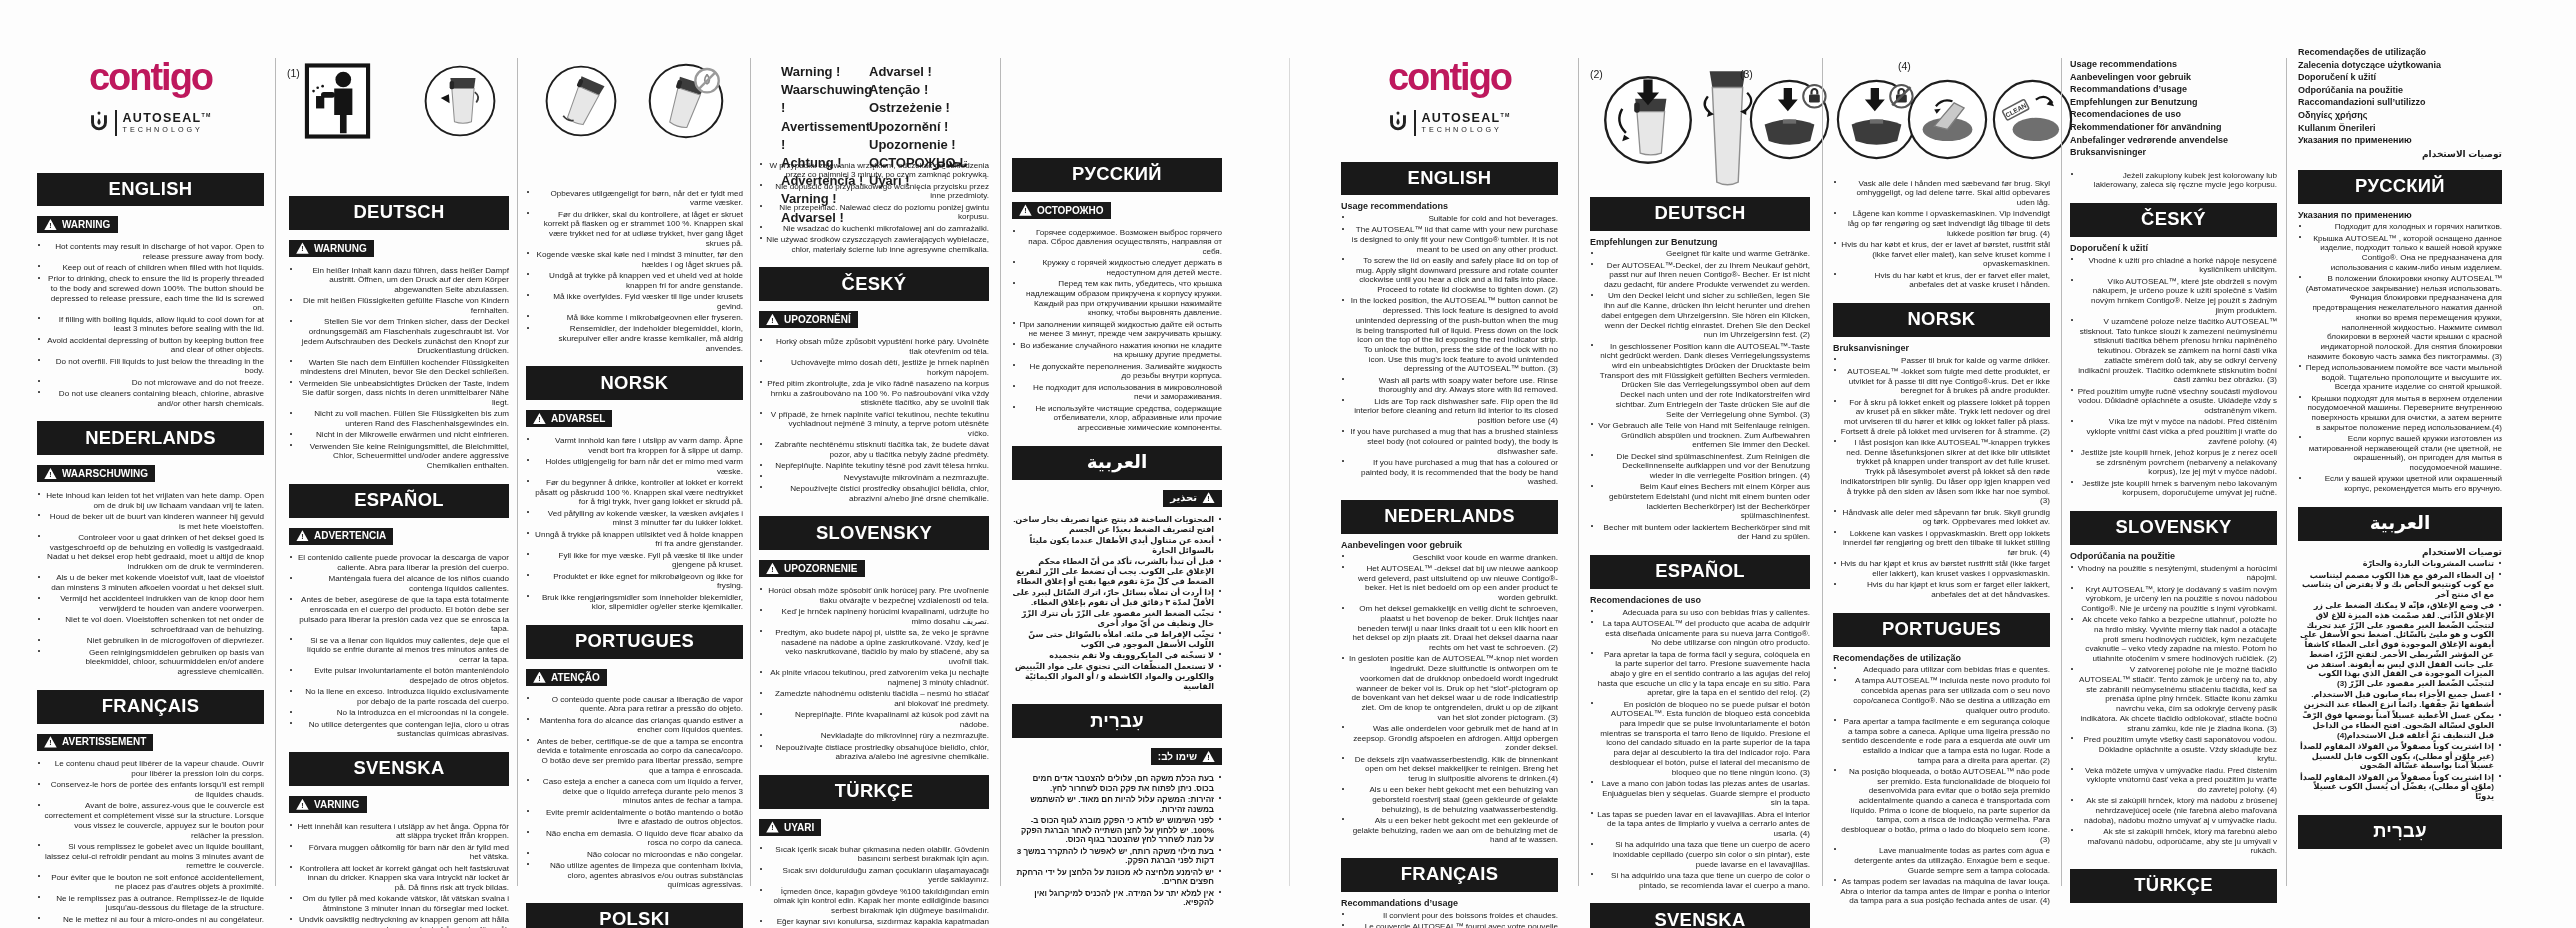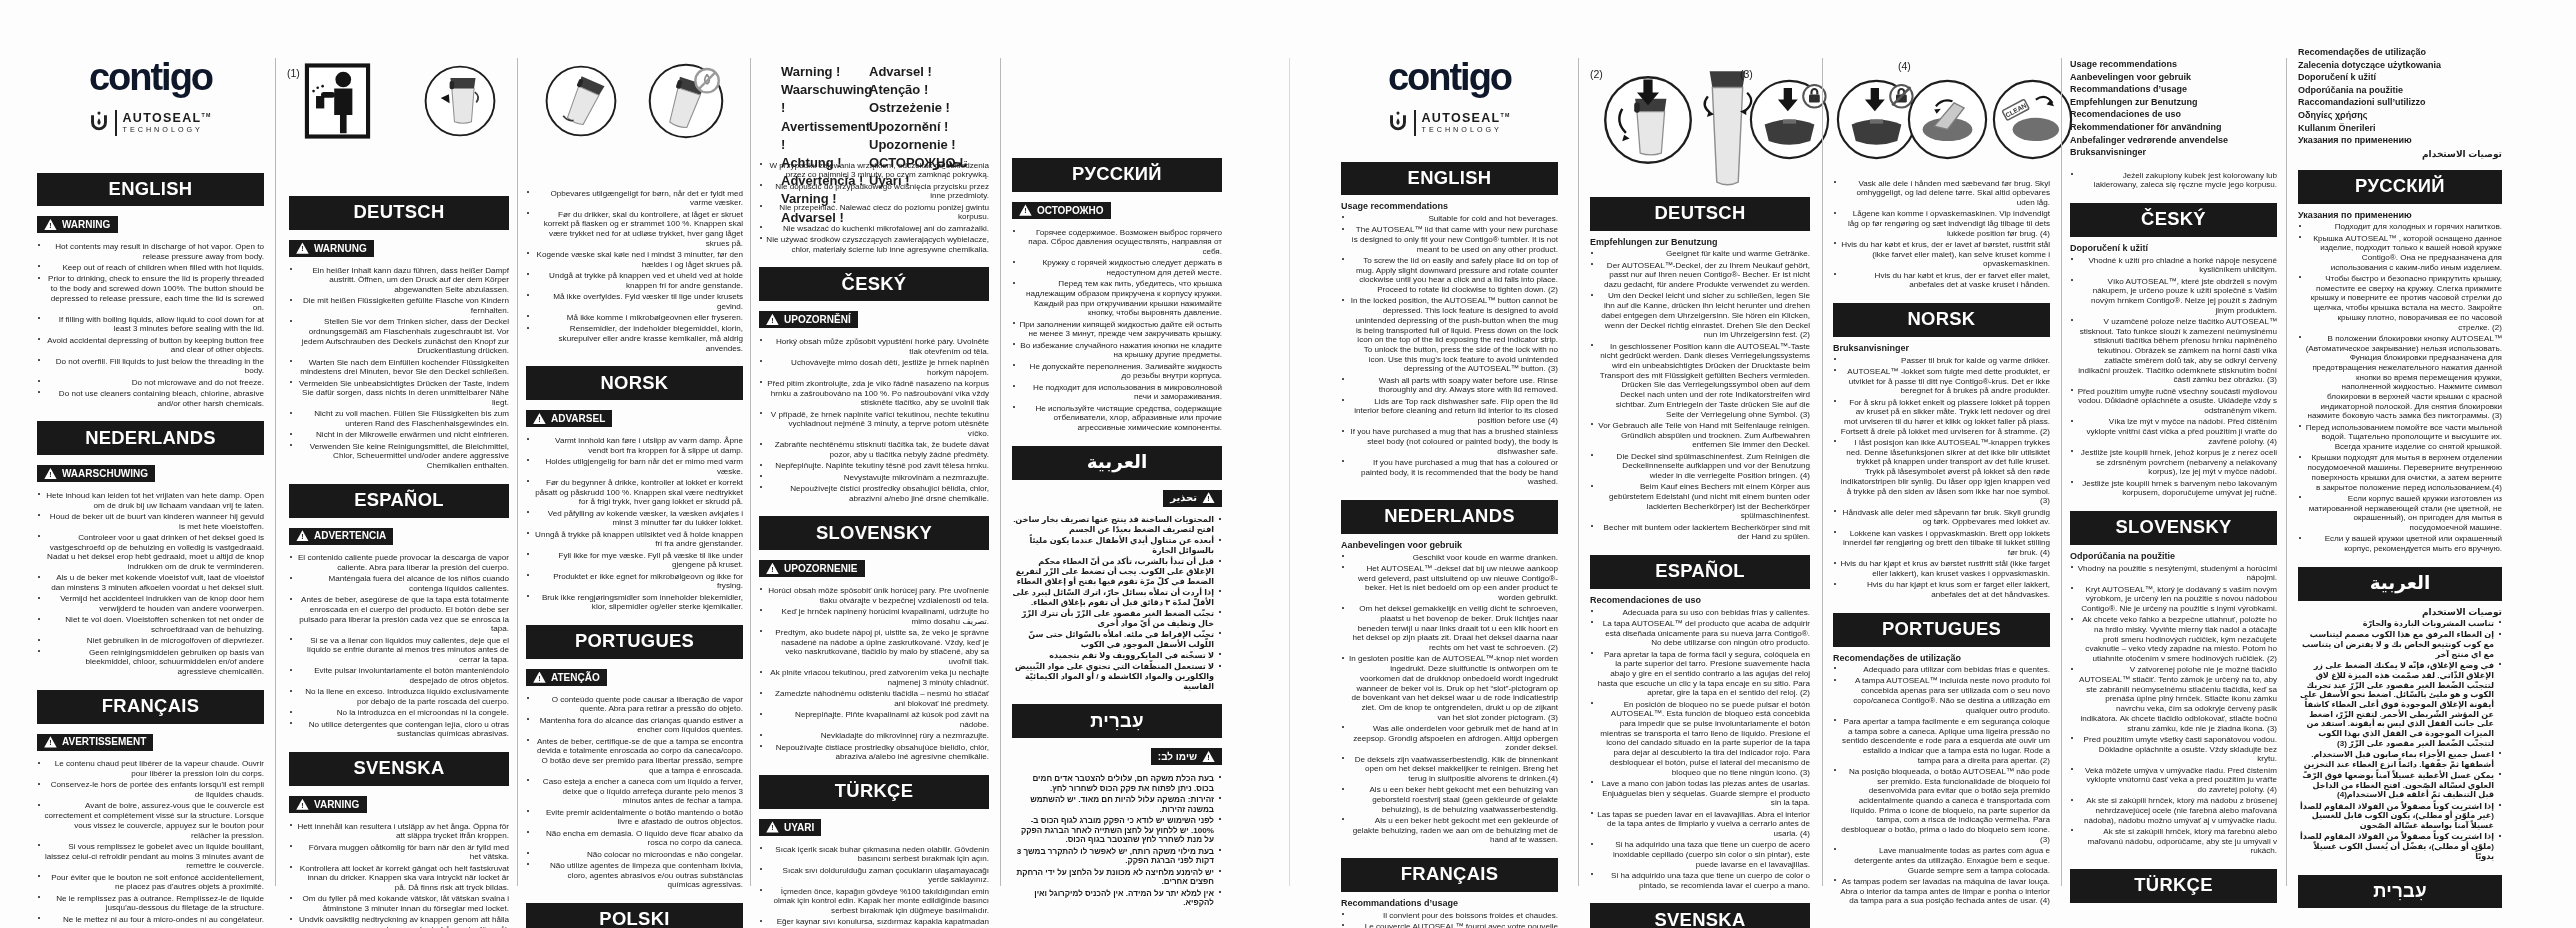--- a/index.html
+++ b/index.html
@@ -15,21 +15,21 @@
        clip-path:polygon(50% 0,100% 100%,0 100%);font-weight:800;font-size:7.2px;
        text-align:center;line-height:14px;}
   .blts{list-style:none;margin:2.6px 0 13px;padding:0;text-align:right;}
   .blts li{position:relative;padding-left:7.2px;font-size:8.1px;line-height:1.2;margin-bottom:1.6px;}
   .blts li::before{content:"•";position:absolute;left:0.7px;top:-0.7px;font-size:7.2px;}
   .rtl{direction:rtl;text-align:right;}
   .rtl .blts li{padding-left:0;padding-right:8px;font-weight:bold;}
   .rtl .blts li::before{left:auto;right:0.7px;}
   .lead{font-weight:700;font-size:9px;margin:6px 0 1.3px;}
   .introlist{font-weight:700;font-size:13px;line-height:1.4;list-style:none;margin:0;padding:0;}
-  .logoword{font-size:38px;font-weight:800;letter-spacing:-2px;color:#0f172a;}
+  .logoword{font-size:38px;font-weight:800;letter-spacing:-2px;color:#be185d;}
   .asrow{display:flex;align-items:center;gap:6px;margin:10.5px 0 0 22.3px;}
   .asdiv{width:1.3px;height:26px;background:#222;}
   .as1{font-size:12.5px;font-weight:700;letter-spacing:1.3px;}
   .as1 sup{font-size:5.3px;}
   .as2{font-size:7.2px;letter-spacing:3px;margin-top:0.7px;}
   .figlabel{position:absolute;font-size:10.5px;font-weight:400;}
   .figsvg{position:absolute;}
   section{margin-bottom:2.6px;}
 </style>
 </head>
@@ -647,21 +647,20 @@
         <li>Kullanım Önerileri</li>
         <li>Указания по применению</li>
       </ul>
     <div class="introlist rtl" style="font-size:9px;margin-bottom:9.2px">توصيات الاستخدام</div>
     <section>
       <div class="bar">РУССКИЙ</div>
       <div class="lead">Указания по применению</div>
       <ul class="blts">
           <li>Подходит для холодных и горячих напитков.</li>
           <li>Крышка AUTOSEAL™ , которой оснащено данное изделие, подходит только к вашей новой кружке Contigo®. Она не предназначена для использования с каким-либо иным изделием.</li>
-          <li>Чтобы быстро и безопасно прикрутить крышку, поместите ее сверху на кружку. Слегка прижмите крышку и поверните ее против часовой стрелки до щелчка, чтобы крышка встала на место. Закройте крышку плотно, поворачивая ее по часовой стрелке. (2)</li>
           <li>В положении блокировки кнопку AUTOSEAL™ (Автоматическое закрывание) нельзя использовать. Функция блокировки предназначена для предотвращения нежелательного нажатия данной кнопки во время перемещения кружки, наполненной жидкостью. Нажмите символ блокировки в верхней части крышки с красной индикаторной полоской. Для снятия блокировки нажмите боковую часть замка без пиктограммы. (3)</li>
           <li>Перед использованием помойте все части мыльной водой. Тщательно прополощите и высушите их. Всегда храните изделие со снятой крышкой.</li>
           <li>Крышки подходят для мытья в верхнем отделении посудомоечной машины. Переверните внутреннюю поверхность крышки для очистки, а затем верните в закрытое положение перед использованием.(4)</li>
           <li>Если корпус вашей кружки изготовлен из матированной нержавеющей стали (не цветной, не окрашенный), он пригоден для мытья в посудомоечной машине.</li>
           <li>Если у вашей кружки цветной или окрашенный корпус, рекомендуется мыть его вручную.</li>
         </ul>
     </section>
     <section class="rtl">
       <div class="bar">العربية</div>
       <div class="lead">توصيات الاستخدام</div>

